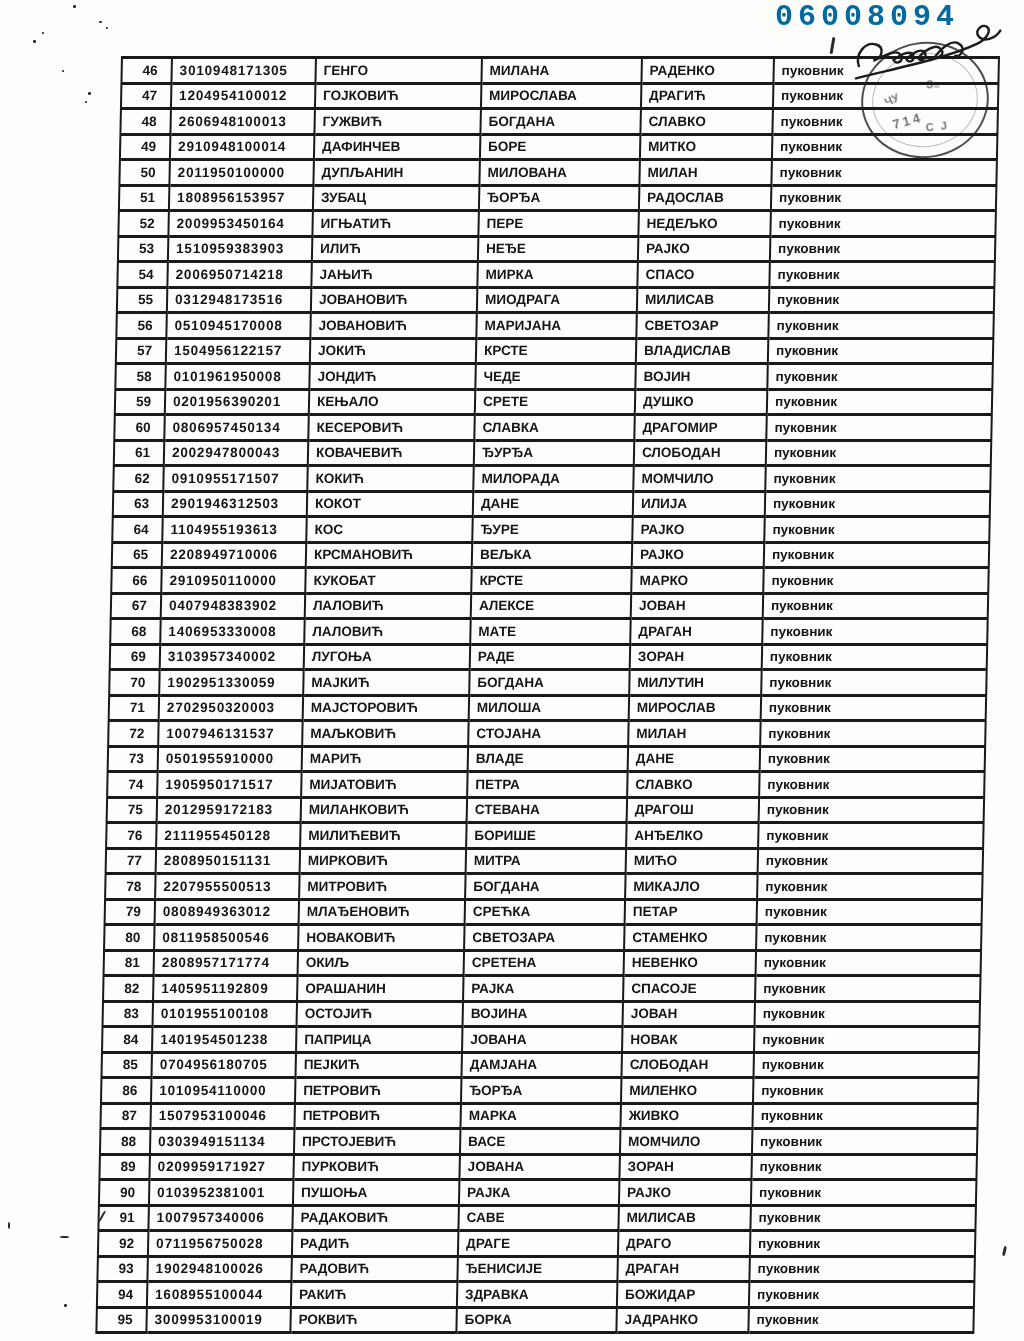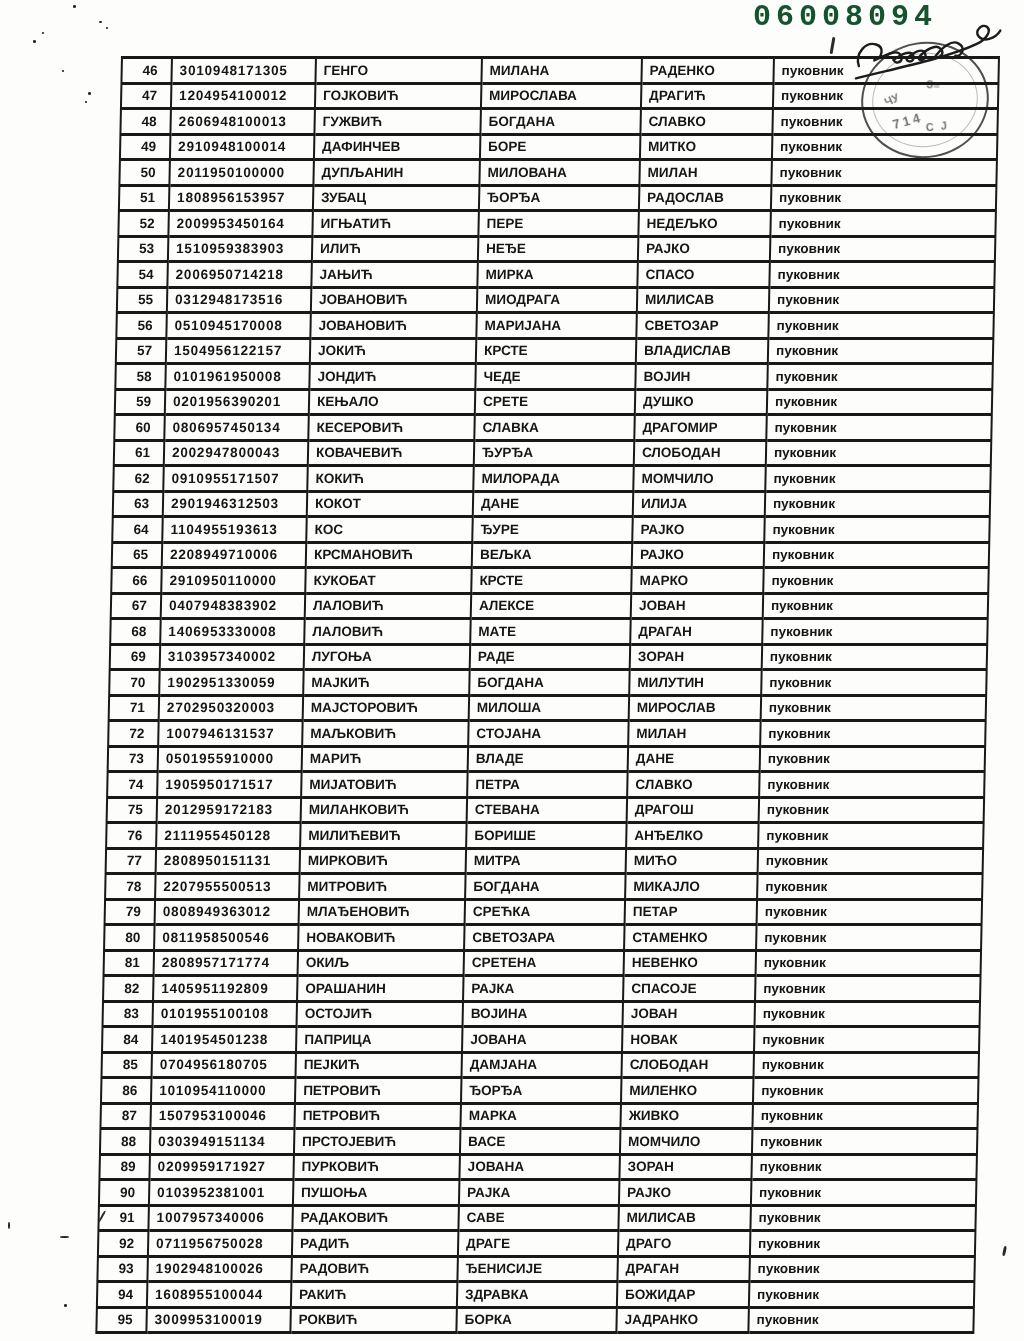--- a/index.html
+++ b/index.html
@@ -7,24 +7,24 @@
     position:relative;
     width:1024px; height:1341px;
     background:#fdfdfc;
     overflow:hidden;
     font-family:"Liberation Sans", sans-serif;
     color:#161616;
   }
 
   
   .serial {
-    position:absolute; left:753px; top:0px;
+    position:absolute; left:775px; top:0px;
     font-family:"Liberation Mono", monospace;
     font-size:30px; font-weight:600;
-    letter-spacing:5px; color:#14532d;
+    letter-spacing:5px; color:#0369a1;
     white-space:nowrap;
   }
 
   
   .signature {
     position:absolute; left:848px; top:24px;
     width:160px; height:58px;
     transform:rotate(-5deg);
   }
 

